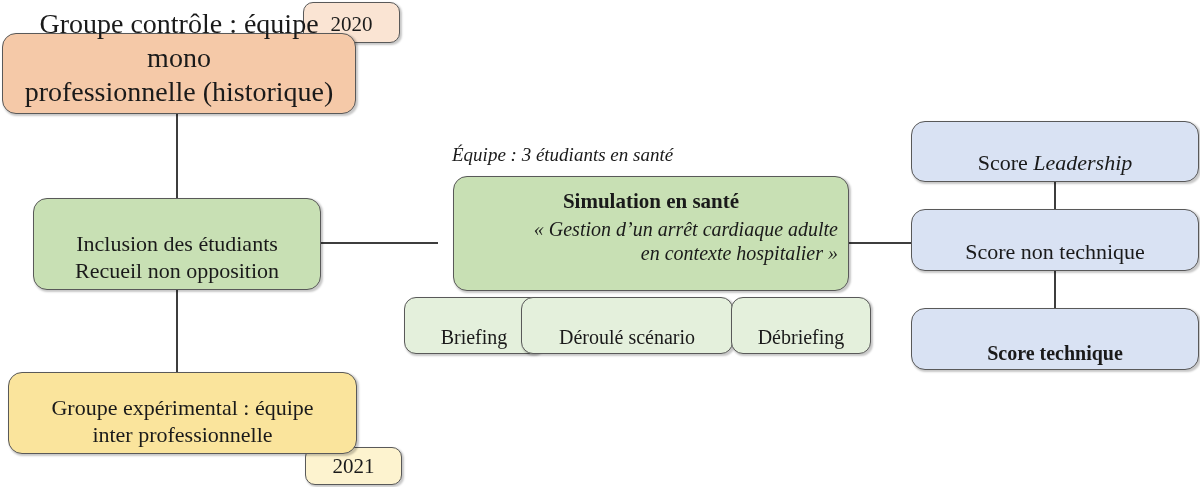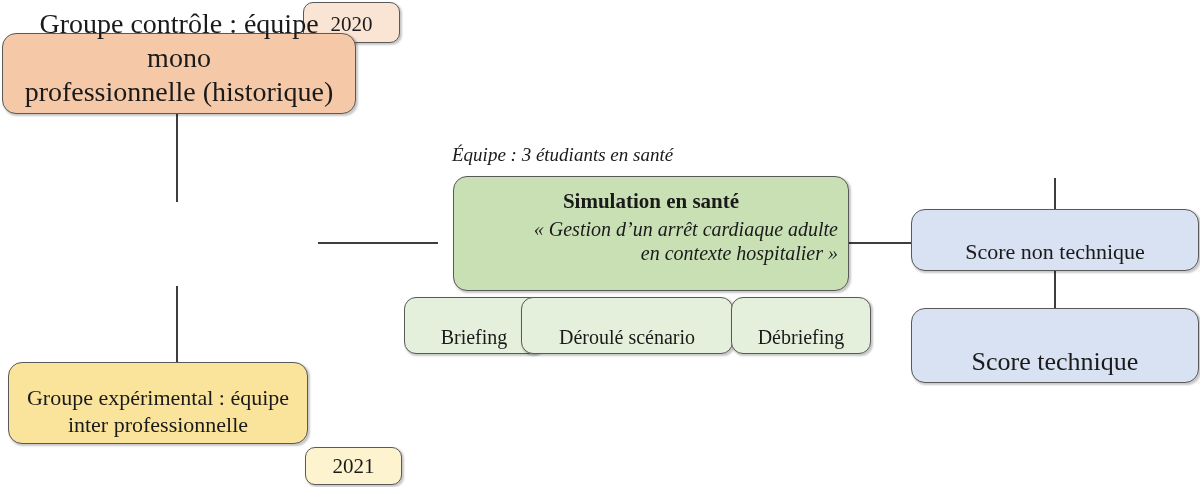--- a/index.html
+++ b/index.html
@@ -41,21 +41,21 @@
   }
   #group-control {
     left: 2px; top: 33px; width: 354px; height: 81px;
     font-size: 28px; z-index: 2;
   }
   #inclusion {
     left: 33px; top: 198px; width: 288px; height: 92px;
     font-size: 22px; z-index: 2;
   }
   #group-experimental {
-    left: 8px; top: 362px; width: 300px; height: 82px;
+    left: 8px; top: 372px; width: 349px; height: 82px;
     font-size: 22px; z-index: 2;
   }
   #tag-2021 {
     left: 305px; top: 447px; width: 97px; height: 38px;
     font-size: 21px; border-radius: 10px; z-index: 1;
   }
   #team-label {
     position: absolute;
     left: 452px; top: 144px;
     font-size: 19px;
@@ -87,21 +87,21 @@
     top: 297px;
     border-radius: 12px;
     z-index: 4;
   }
   #briefing  { left: 383px; width: 140px; }
   #deroule   { left: 521px; width: 212px; }
   #debriefing{ left: 731px; width: 140px; }
 
   #score-leadership { left: 911px; top: 121px; width: 288px; height: 61px; font-size: 22px; z-index: 2; }
   #score-non-tech   { left: 911px; top: 209px; width: 288px; height: 62px; font-size: 22px; z-index: 2; }
-  #score-tech       { left: 911px; top: 308px; width: 288px; height: 75px; font-size: 26px; z-index: 2; }
+  #score-tech       { left: 911px; top: 308px; width: 288px; height: 62px; font-size: 20px; z-index: 2; font-weight: bold; }
 
   
   .conn {
     position: absolute;
     background: #3d3d3d;
     z-index: 0;
   }
   .conn.v { width: 2px; }
   .conn.h { height: 2px; }
 
@@ -132,20 +132,26 @@
     <span class="line">2021</span>
   </div>
 
   <div class="node" id="group-control" style="background:#F5C9A8;">
     <div class="lines">
       <span class="line">Groupe contrôle : équipe mono</span>
       <span class="line">professionnelle (historique)</span>
     </div>
   </div>
 
+  <div class="node" id="inclusion" style="background:#C8E0B4;">
+    <div class="lines">
+      <span class="line">Inclusion des étudiants</span>
+      <span class="line">Recueil non opposition</span>
+    </div>
+  </div>
 
   <div class="node" id="group-experimental" style="background:#FAE49C;">
     <div class="lines">
       <span class="line">Groupe expérimental : équipe</span>
       <span class="line">inter professionnelle</span>
     </div>
   </div>
 
   <div id="team-label">Équipe : 3 étudiants en santé</div>
 
@@ -162,20 +168,23 @@
   </div>
 
   <div class="node subbox" id="deroule" style="background:#E4F0DC;">
     <span class="line">Déroulé scénario</span>
   </div>
 
   <div class="node subbox" id="debriefing" style="background:#E4F0DC;">
     <span class="line">Débriefing</span>
   </div>
 
+  <div class="node" id="score-leadership" style="background:#D9E2F3;">
+    <span class="line"><span>Score </span><i>Leadership</i></span>
+  </div>
 
   <div class="node" id="score-non-tech" style="background:#D9E2F3;">
     <span class="line">Score non technique</span>
   </div>
 
   <div class="node" id="score-tech" style="background:#D9E2F3;">
     <span class="line">Score technique</span>
   </div>
 
 </div>

